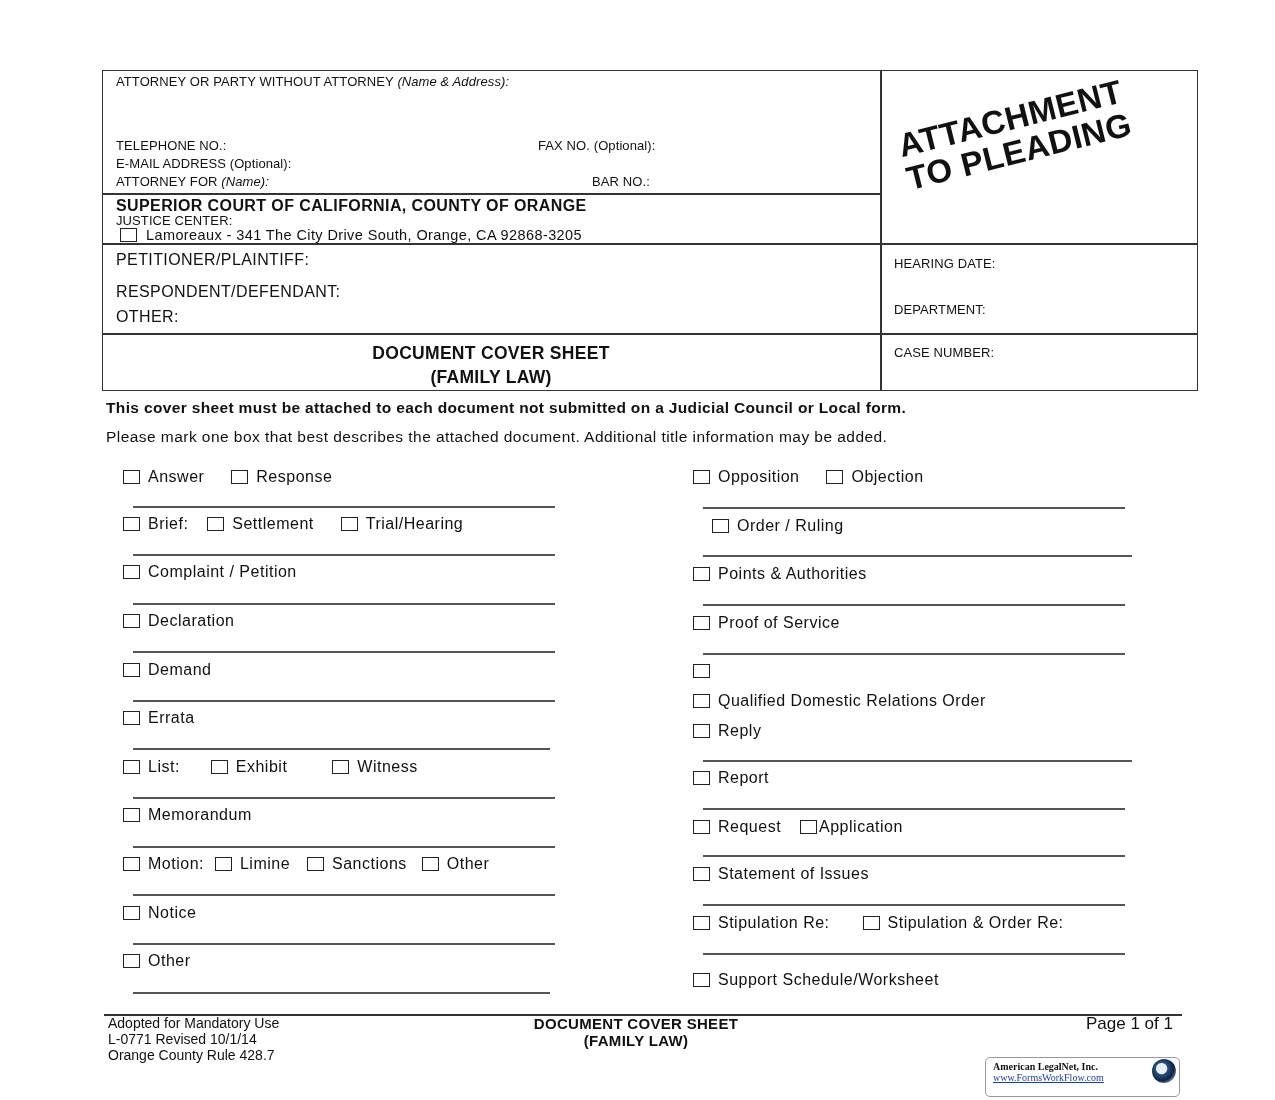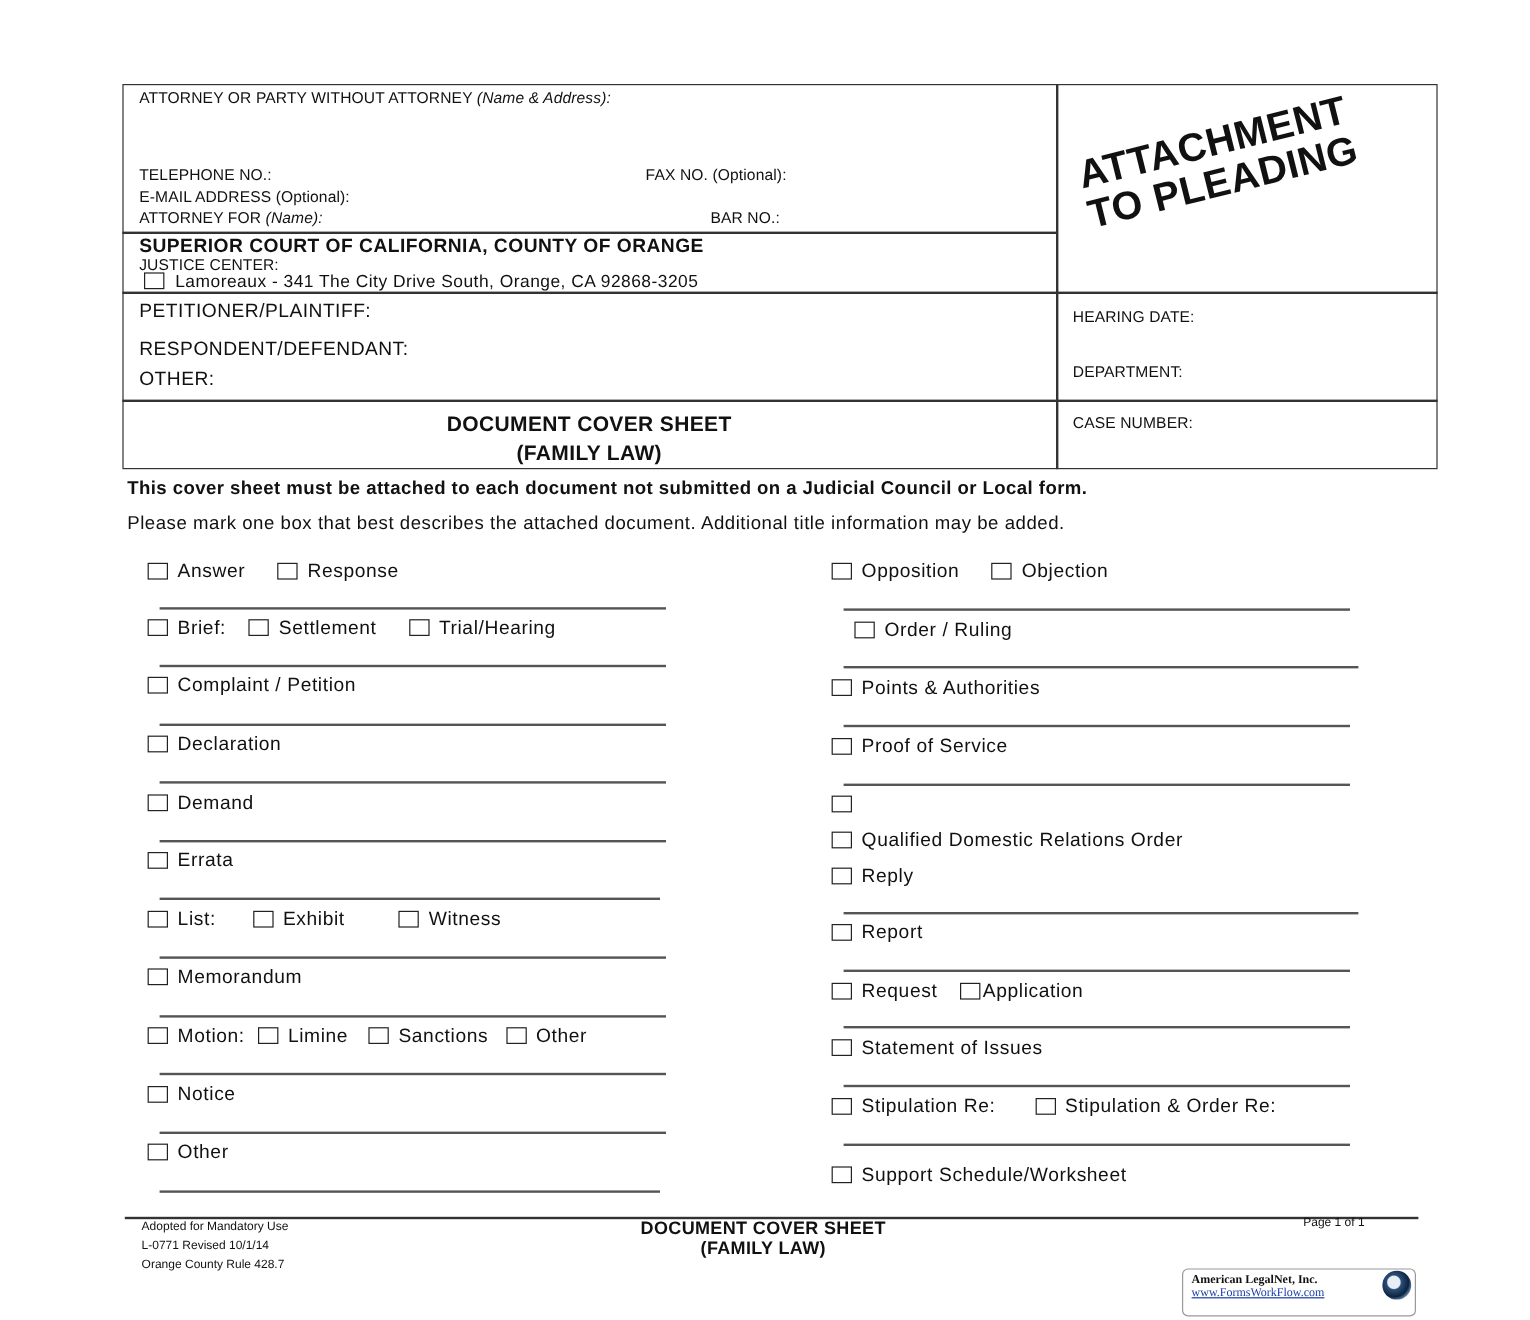--- a/index.html
+++ b/index.html
@@ -192,28 +192,28 @@
   <span class="cb"></span><span>Stipulation Re:</span>
   <span class="sub" style="margin-left:28px;"><span class="cb"></span><span>Stipulation &amp; Order Re:</span></span>
 </div>
 <div class="rule" style="left:703px; top:953px; width:422px;"></div>
 
 <div class="opt" style="left:677px; top:971px;">
   <span class="cb"></span><span>Support Schedule/Worksheet</span>
 </div>
 
 <div class="footer-rule"></div>
-<div class="abs" style="left:118px; top:1015px; font-size:10px; line-height:16px;">
+<div class="abs" style="left:108px; top:1015px; font-size:14px; line-height:16px;">
   <div>Adopted for Mandatory Use</div>
   <div>L-0771  Revised 10/1/14</div>
   <div>Orange County Rule 428.7</div>
 </div>
 <div class="abs" style="left:436px; top:1015px; width:400px; text-align:center; font-size:15px; font-weight:bold; line-height:17px; letter-spacing:0.3px;">
   <div>DOCUMENT COVER SHEET</div>
   <div>(FAMILY LAW)</div>
 </div>
-<div class="abs" style="left:1086px; top:1014px; font-size:10px;">Page 1 of 1</div>
+<div class="abs" style="left:1086px; top:1014px; font-size:17px;">Page 1 of 1</div>
 
 <div class="logo">
   <div class="l1">American LegalNet, Inc.</div>
   <div class="l2">www.FormsWorkFlow.com</div>
   <div class="globe"></div>
 </div>
 
 </body></html>

